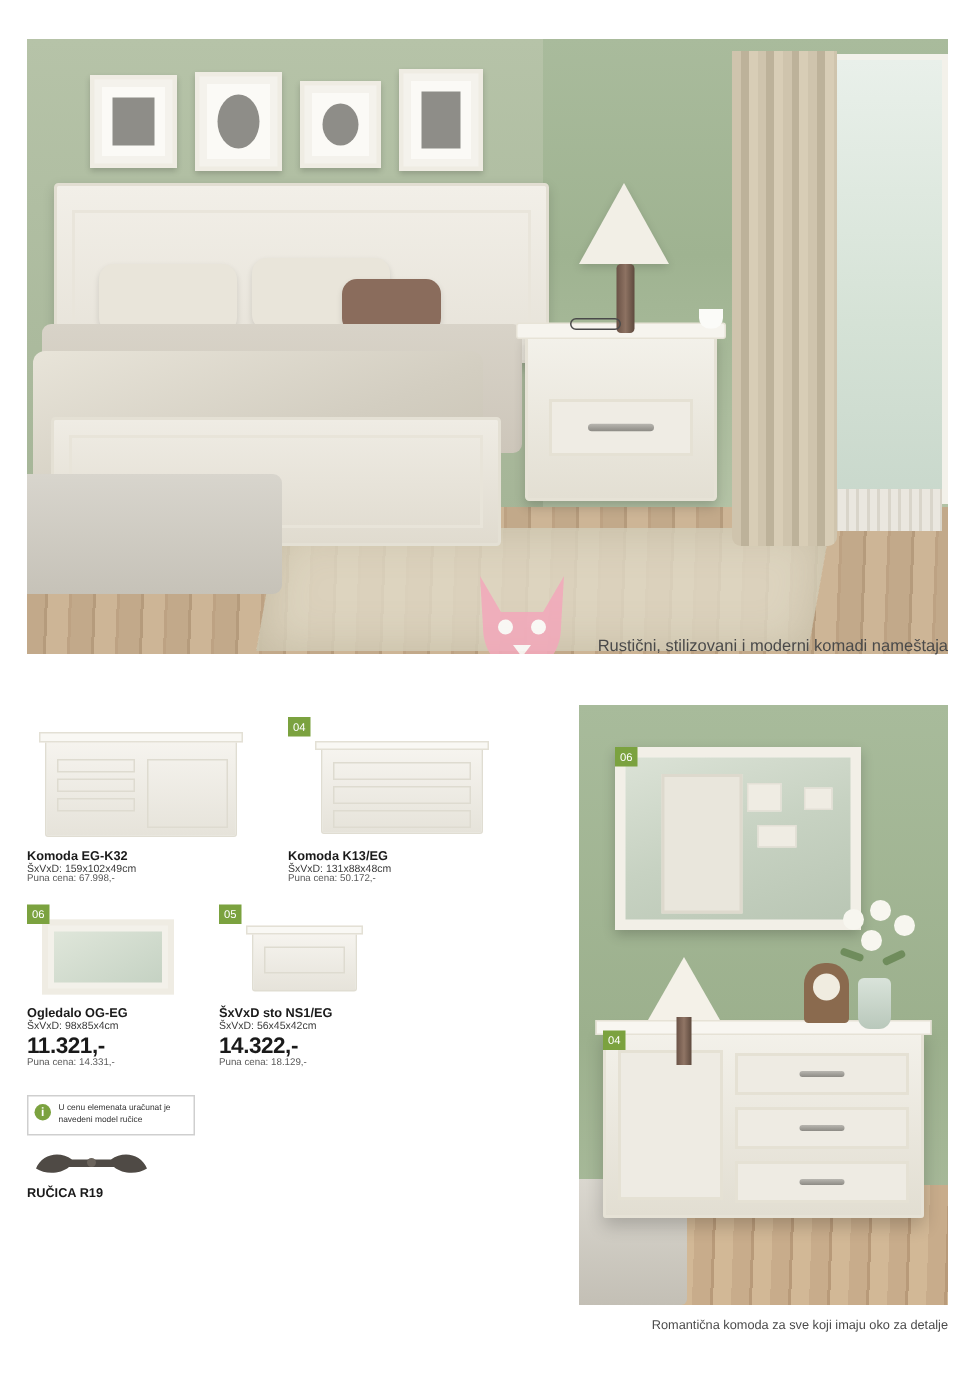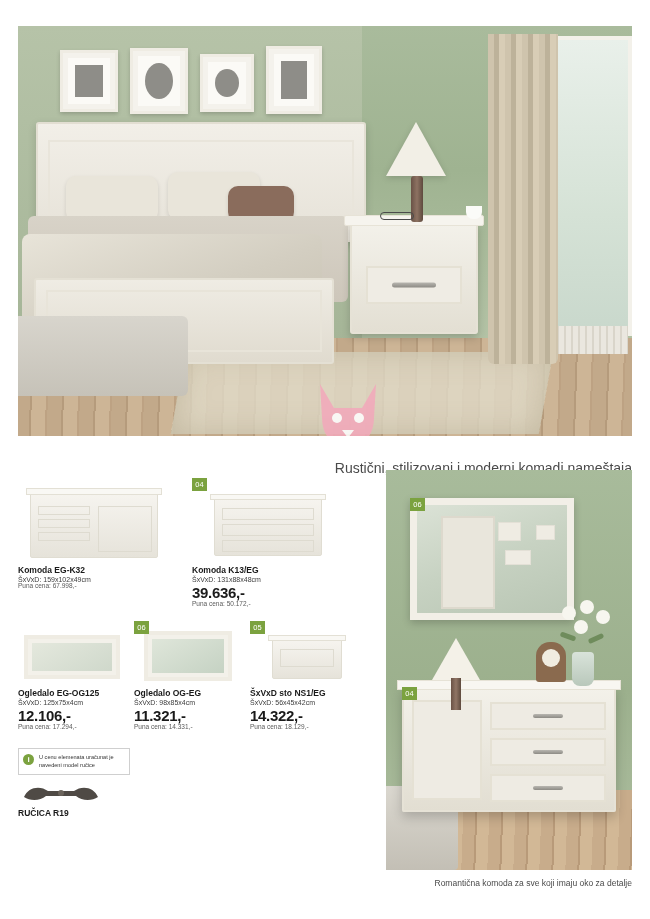--- a/index.html
+++ b/index.html
@@ -244,22 +244,22 @@
     position: absolute;
     left: 290px; bottom: -28px;
     width: 80px; height: 86px;
     opacity: 0.85;
     z-index: 5;
   }
 
   
   .hero-caption {
     position: absolute;
-    right: 18px; top: 460px;
-    font-size: 14px;
+    right: 18px; top: 425px;
+    font-size: 11px;
     color: #4a4a4a;
   }
 
   
   .products { position: absolute; left: 18px; top: 480px; width: 360px; }
 
   .prow { position: relative; display: flex; }
   .pcell { position: relative; }
 
   .pimg {
@@ -527,51 +527,40 @@
         <div class="pimg" style="height:82px;position:relative;">
           <div class="fw" style="position:absolute;left:22px;top:18px;width:108px;height:58px;"></div>
           <div class="fw-top" style="position:absolute;left:18px;top:14px;width:116px;height:6px;"></div>
           <div style="position:absolute;left:30px;top:28px;width:92px;height:12px;border:1.5px solid #dedbd0;"></div>
           <div style="position:absolute;left:30px;top:44px;width:92px;height:12px;border:1.5px solid #dedbd0;"></div>
           <div style="position:absolute;left:30px;top:60px;width:92px;height:12px;border:1.5px solid #dedbd0;"></div>
         </div>
         <span class="badge" style="top:-2px;left:0;">04</span>
         <div class="pname">Komoda K13/EG</div>
         <div class="pdim">ŠxVxD: 131x88x48cm</div>
-        <div class="pprice">39.636,-</div>
         <div class="pold">Puna cena: 50.172,-</div>
       </div>
     </div>
 
     <div class="prow" style="gap:8px;margin-top:16px;">
 
-      <div class="pcell" style="width:108px;">
-        <div class="pimg" style="height:62px;position:relative;">
-          <div style="position:absolute;left:6px;top:12px;width:96px;height:44px;background:#f3f1ea;border:4px solid #efece3;"></div>
-          <div style="position:absolute;left:14px;top:20px;width:80px;height:28px;background:linear-gradient(150deg,#e4e8dd,#cfd8cb);"></div>
-        </div>
-        <div class="pname">Ogledalo EG-OG125</div>
-        <div class="pdim">ŠxVxD: 125x75x4cm</div>
-        <div class="pprice">12.106,-</div>
-        <div class="pold">Puna cena: 17.294,-</div>
-      </div>
 
       <div class="pcell" style="width:108px;">
         <div class="pimg" style="height:62px;position:relative;">
           <div style="position:absolute;left:10px;top:8px;width:88px;height:50px;background:#f3f1ea;border:4px solid #efece3;"></div>
           <div style="position:absolute;left:18px;top:16px;width:72px;height:34px;background:linear-gradient(150deg,#dfe6da,#c5d2c3);"></div>
         </div>
         <span class="badge" style="top:-2px;left:0;">06</span>
         <div class="pname">Ogledalo OG-EG</div>
         <div class="pdim">ŠxVxD: 98x85x4cm</div>
         <div class="pprice">11.321,-</div>
         <div class="pold">Puna cena: 14.331,-</div>
       </div>
 
-      <div class="pcell" style="width:116px;">
+      <div class="pcell" style="width:116px;margin-left:12px;">
         <div class="pimg" style="height:62px;position:relative;">
           <div class="fw" style="position:absolute;left:22px;top:16px;width:70px;height:40px;"></div>
           <div class="fw-top" style="position:absolute;left:18px;top:12px;width:78px;height:6px;"></div>
           <div style="position:absolute;left:30px;top:26px;width:54px;height:18px;border:1.5px solid #dedbd0;"></div>
         </div>
         <span class="badge" style="top:-2px;left:0;">05</span>
         <div class="pname">ŠxVxD sto NS1/EG</div>
         <div class="pdim">ŠxVxD: 56x45x42cm</div>
         <div class="pprice">14.322,-</div>
         <div class="pold">Puna cena: 18.129,-</div>

